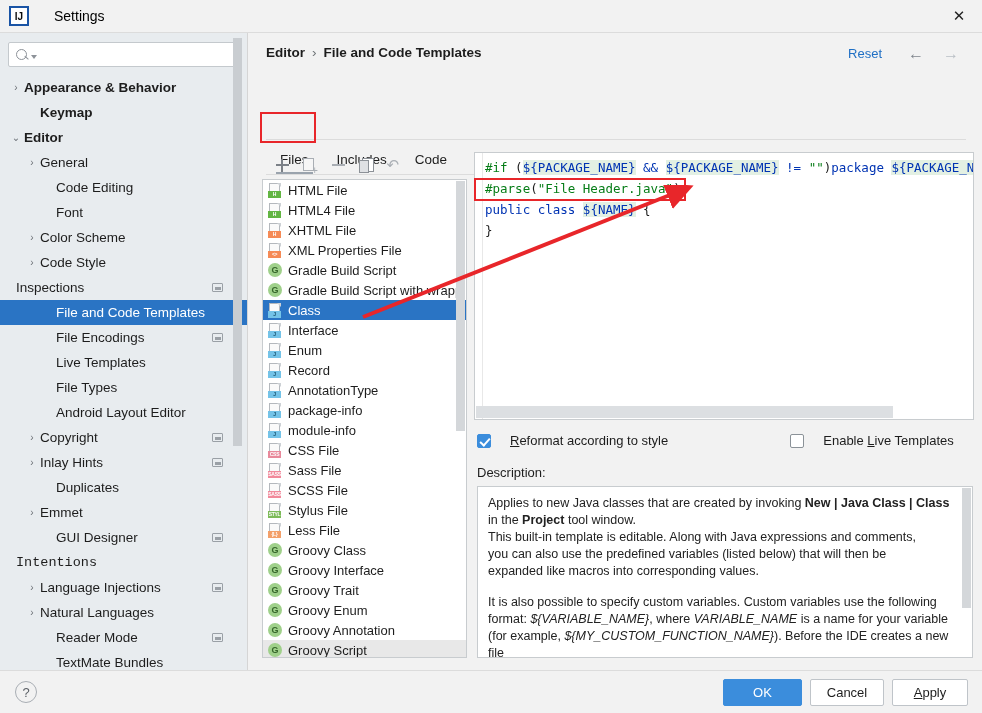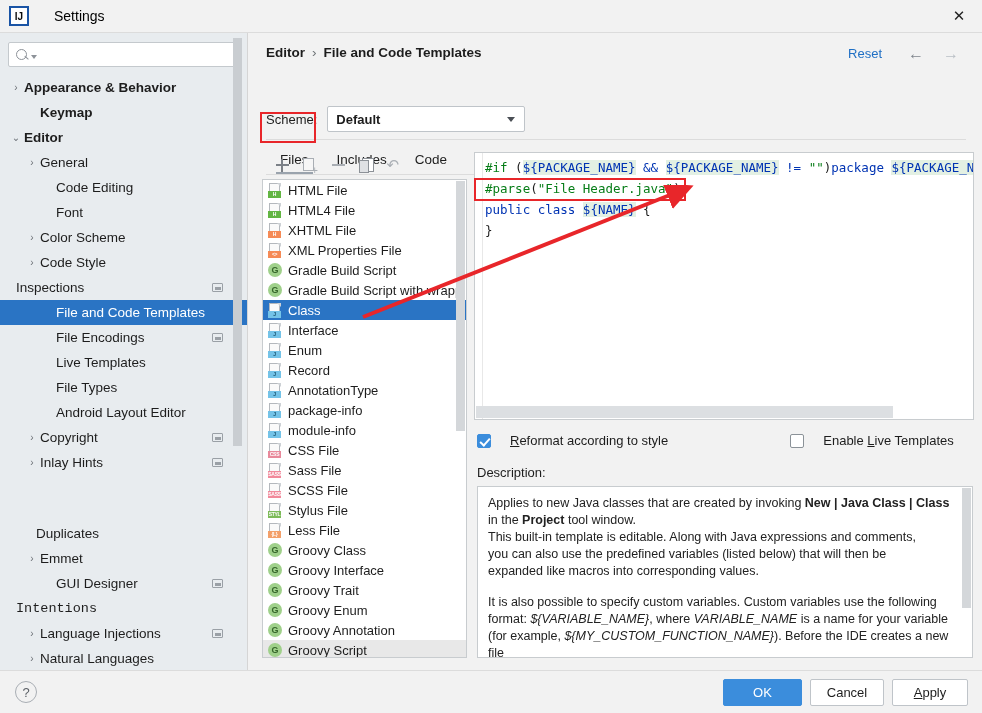--- a/index.html
+++ b/index.html
@@ -414,21 +414,21 @@
           <span class="lbl">Copyright</span>
           <span class="cfgicon"></span>
         </div>
         <div class="tree-row" style="padding-left: 24px;">
           <span class="arrow">
             <i>›</i>
           </span>
           <span class="lbl">Inlay Hints</span>
           <span class="cfgicon"></span>
         </div>
-        <div class="tree-row" style="padding-left: 20px; margin-top: 46px;">
+        <div class="tree-row" style="padding-left: 40px;">
           <span class="arrow">
             <i></i>
           </span>
           <span class="lbl">Duplicates</span>
         </div>
         <div class="tree-row" style="padding-left: 24px;">
           <span class="arrow">
             <i>›</i>
           </span>
           <span class="lbl">Emmet</span>
@@ -480,27 +480,20 @@
 
     <div class="breadcrumb">
       <span>Editor</span>
       <span class="sep">›</span>
       <span>File and Code Templates</span>
     </div>
     <div class="reset-link">Reset</div>
     <div class="nav-arrow nav-back">←</div>
     <div class="nav-arrow nav-fwd">→</div>
 
-    <div class="scheme-row">
-      <span class="scheme-label">Scheme:</span>
-      <div class="scheme-select">
-        <span>Default</span>
-        <span class="caret"></span>
-      </div>
-    </div>
 
     <div class="divider-line"></div>
     <div class="tabs" id="tabs">
         <div class="tab active">Files</div>
         <div class="tab">Includes</div>
         <div class="tab">Code</div>
         <div class="tab">Other</div>
       </div>
     <div class="tabs-underline"></div>
   </div>

